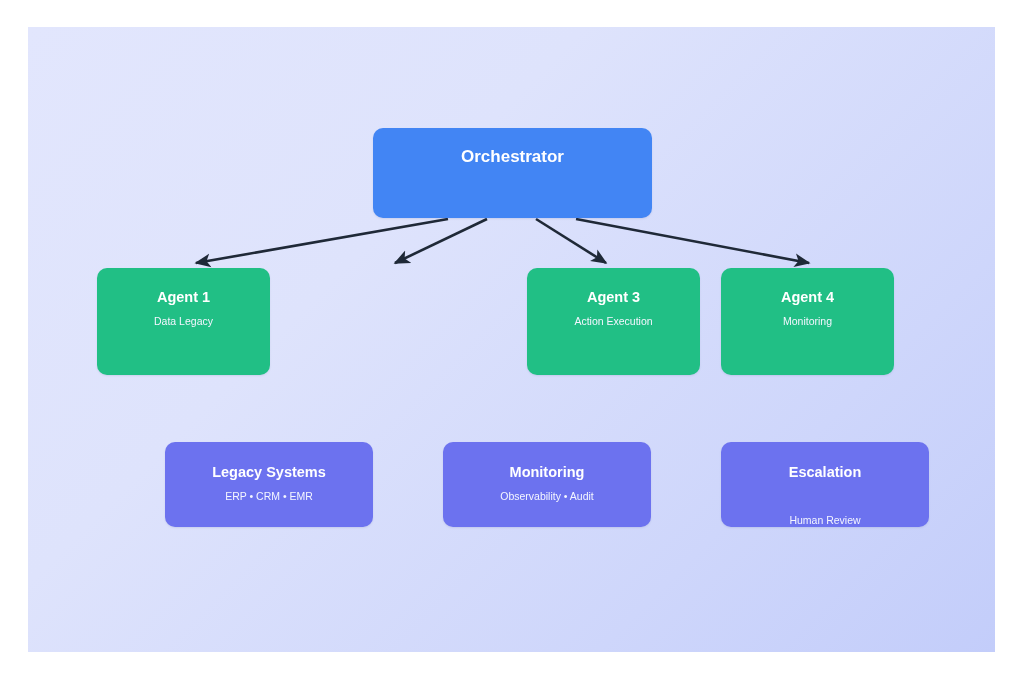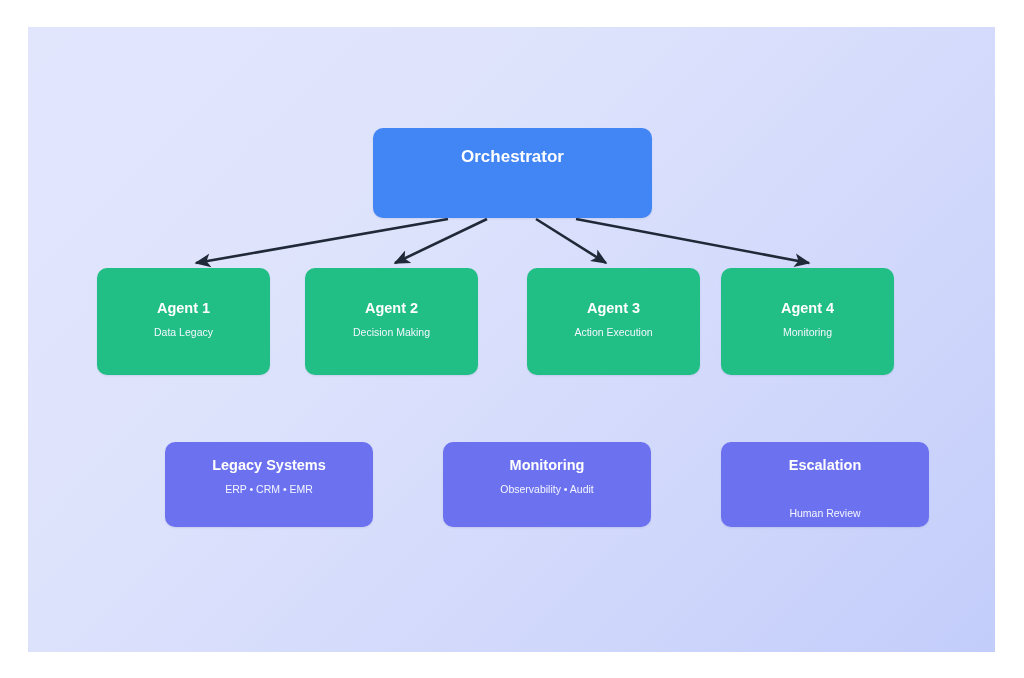--- a/index.html
+++ b/index.html
@@ -55,21 +55,21 @@
   }
 
   
   .node {
     position: absolute;
     box-sizing: border-box;
     border-radius: 10px;
     display: flex;
     flex-direction: column;
     align-items: center;
-    padding-top: 33px;
+    padding-top: 22px;
     box-shadow: 0 1px 2px rgba(40, 50, 110, 0.10);
   }
   .node .node-title {
     font-size: 14.5px;
     font-weight: bold;
     color: #ffffff;
     line-height: 1.1;
     text-align: left;
     white-space: nowrap;
   }
@@ -104,21 +104,21 @@
   #node-agent-1 { left: 69px; }
   #node-agent-2 { left: 277px; }
   #node-agent-3 { left: 499px; }
   #node-agent-4 { left: 693px; }
 
   
   .node-support {
     top: 415px;
     height: 85px;
     background: #6c72ef;
-    padding-top: 16px;
+    padding-top: 23px;
   }
   #node-legacy-systems { left: 137px; width: 208px; }
   #node-monitoring     { left: 415px; width: 208px; }
   #node-escalation     { left: 693px; width: 208px; gap: 24px; }
 </style>
 </head>
 <body>
 
 <div id="canvas">
 
@@ -142,24 +142,20 @@
 
     <div class="node" id="node-orchestrator">
       <div class="node-title">Orchestrator</div>
     </div>
 
     <div class="node node-agent" id="node-agent-1">
       <div class="node-title">Agent 1</div>
       <div class="node-sub">Data Legacy</div>
     </div>
 
-    <div class="node node-agent" id="node-agent-2">
-      <div class="node-title">Agent 2</div>
-      <div class="node-sub">Decision Making</div>
-    </div>
 
     <div class="node node-agent" id="node-agent-3">
       <div class="node-title">Agent 3</div>
       <div class="node-sub">Action Execution</div>
     </div>
 
     <div class="node node-agent" id="node-agent-4">
       <div class="node-title">Agent 4</div>
       <div class="node-sub">Monitoring</div>
     </div>

